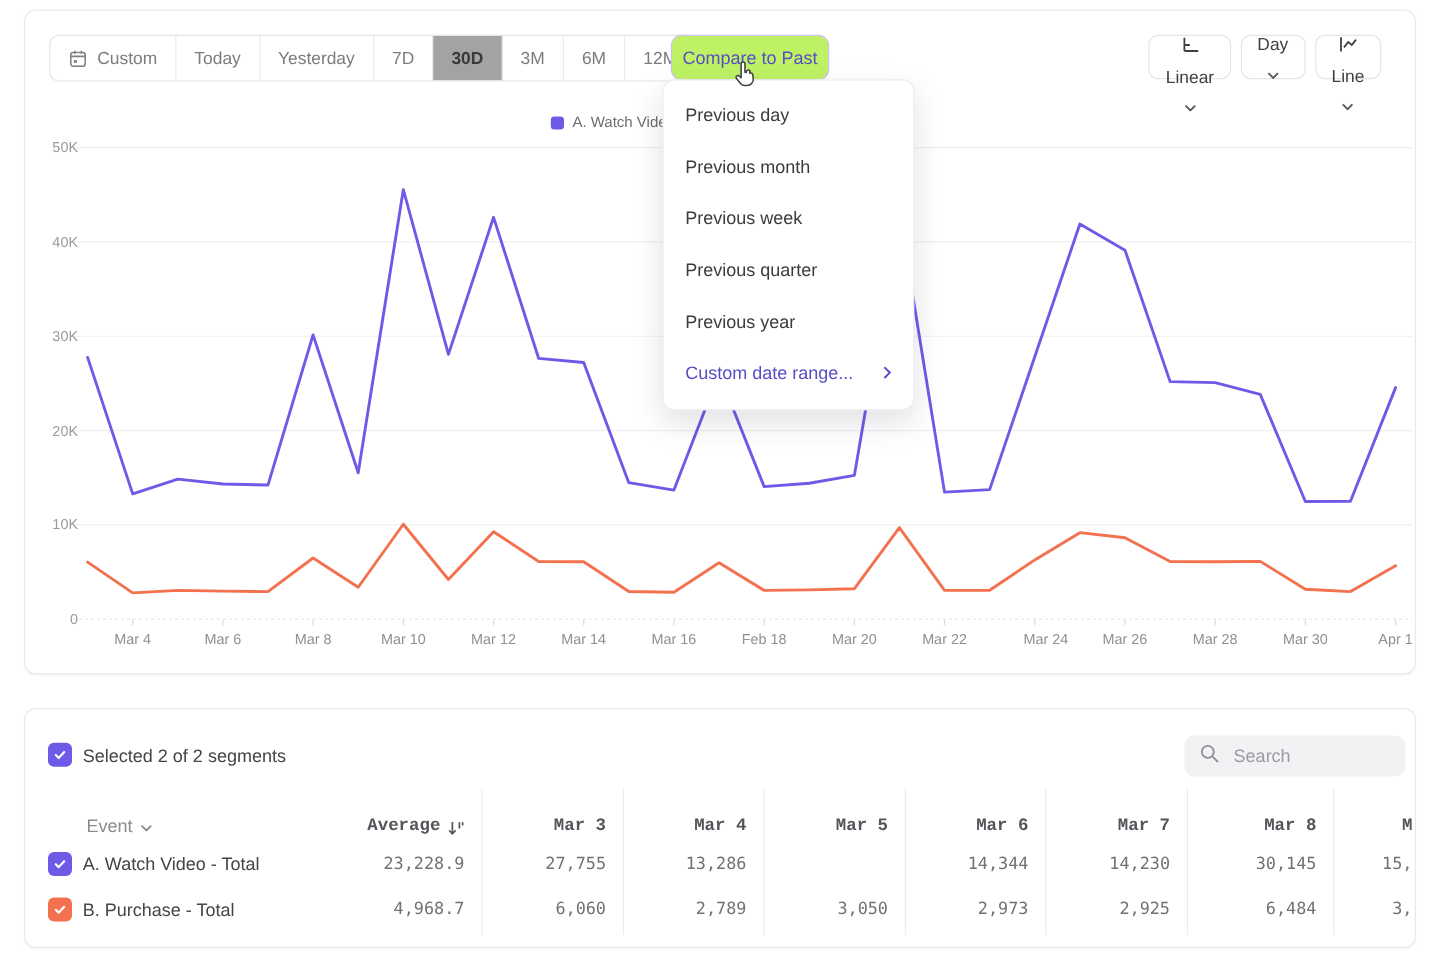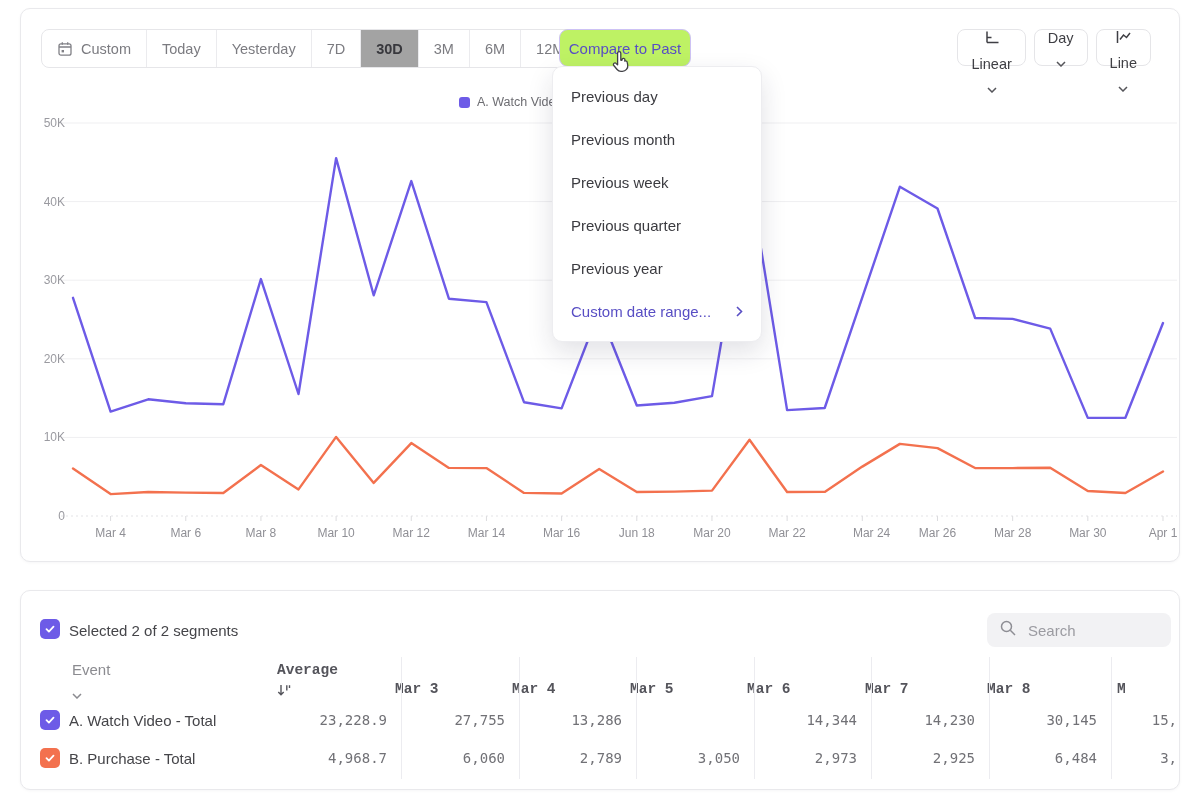--- a/index.html
+++ b/index.html
@@ -44,22 +44,22 @@
   .cbox{position:absolute;width:20px;height:20px;border-radius:5px;display:flex;
     align-items:center;justify-content:center;cursor:pointer;}
   #selected-label{position:absolute;left:48px;top:22px;height:34px;display:flex;align-items:center;
     font-size:15px;color:#454549;}
   .search{position:absolute;left:966px;top:22px;width:184px;height:34px;background:#f2f2f4;
     border-radius:8px;display:flex;align-items:center;gap:9px;padding:0 12px;box-sizing:border-box;}
   .search input{border:none;outline:none;background:transparent;font-size:15px;color:#444;
     width:120px;font-family:"Liberation Sans",sans-serif;}
   .search input::placeholder{color:#9b9ba1;}
   #thead{position:absolute;left:0;top:70px;width:1158px;height:36px;}
-  .th{position:absolute;top:0;height:36px;display:flex;align-items:flex-start;font-size:14.5px;
-    color:#54545b;font-weight:700;flex-direction:column;}
+  .th{position:absolute;top:0;height:36px;display:flex;align-items:flex-end;font-size:14.5px;
+    color:#54545b;font-weight:700;}
   .th.num{justify-content:flex-end;gap:6px;font-family:Liberation Mono, monospace;}
   #event-th{left:51px;color:#8b8b90;font-weight:400;font-size:15px;gap:7px;}
   .trow{position:absolute;left:0;width:1158px;height:38px;}
   .rname{position:absolute;left:48px;top:0;height:38px;display:flex;align-items:center;
     font-size:15px;color:#454549;}
   .cell{position:absolute;top:0;height:38px;display:flex;align-items:center;justify-content:flex-end;
     font-family:"DejaVu Sans Mono",monospace;font-size:14px;color:#717176;}
   .vdiv{position:absolute;top:66px;height:122px;width:1px;background:#ececf0;}
 </style>
 </head>
@@ -187,21 +187,21 @@
       <div class="y-label" style="left: 0px; top: 107px;">50K</div>
     </div>
   <div id="x-labels">
       <div class="x-label" style="left: 61.586px;">Mar 4</div>
       <div class="x-label" style="left: 136.758px;">Mar 6</div>
       <div class="x-label" style="left: 211.93px;">Mar 8</div>
       <div class="x-label" style="left: 287.102px;">Mar 10</div>
       <div class="x-label" style="left: 362.274px;">Mar 12</div>
       <div class="x-label" style="left: 437.446px;">Mar 14</div>
       <div class="x-label" style="left: 512.618px;">Mar 16</div>
-      <div class="x-label" style="left: 587.79px;">Jun 18</div>
+      <div class="x-label" style="left: 587.79px;">Feb 18</div>
       <div class="x-label" style="left: 662.962px;">Mar 20</div>
       <div class="x-label" style="left: 738.134px;">Mar 22</div>
       <div class="x-label" style="left: 813.306px; text-align: right;">Mar 24</div>
       <div class="x-label" style="left: 888.478px;">Mar 26</div>
       <div class="x-label" style="left: 963.65px;">Mar 28</div>
       <div class="x-label" style="left: 1038.82px;">Mar 30</div>
       <div class="x-label" style="left: 1113.99px;">Apr 1</div>
     </div>
 </div>
 

